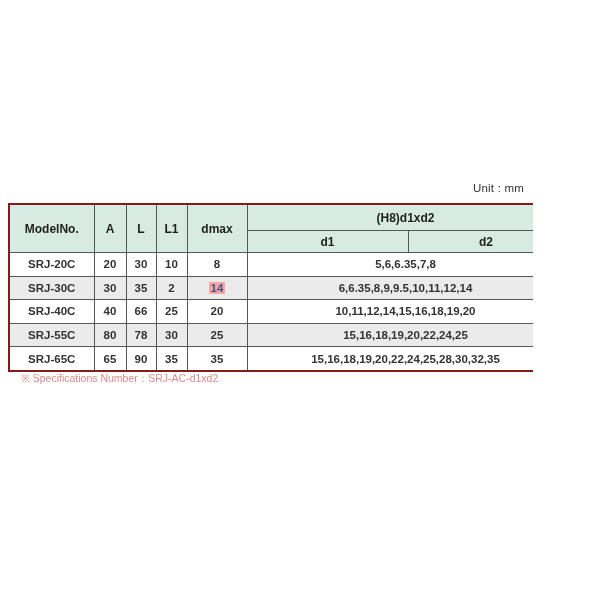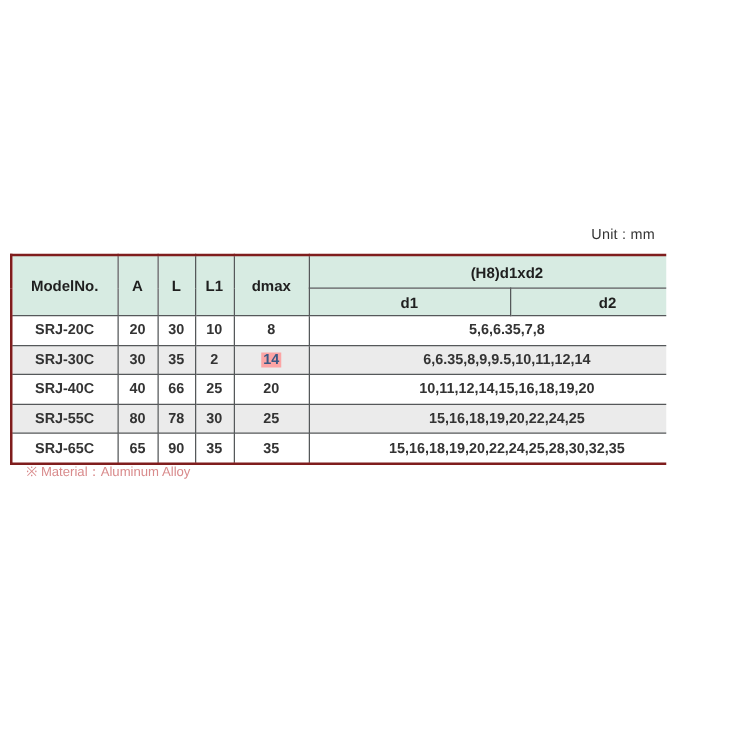--- a/index.html
+++ b/index.html
@@ -142,16 +142,16 @@
         <td>90</td>
         <td>35</td>
         <td>35</td>
         <td colspan="2">15,16,18,19,20,22,24,25,28,30,32,35</td>
         <td>M8</td>
       </tr>
     </tbody>
   </table>
 
   <div class="notes">
-    <div>※ Material：Aluminum Alloy</div>
+    <div>※ Specifications Number：SRJ-AC-d1xd2</div>
   </div>
 
 </div>
 
 </body></html>

